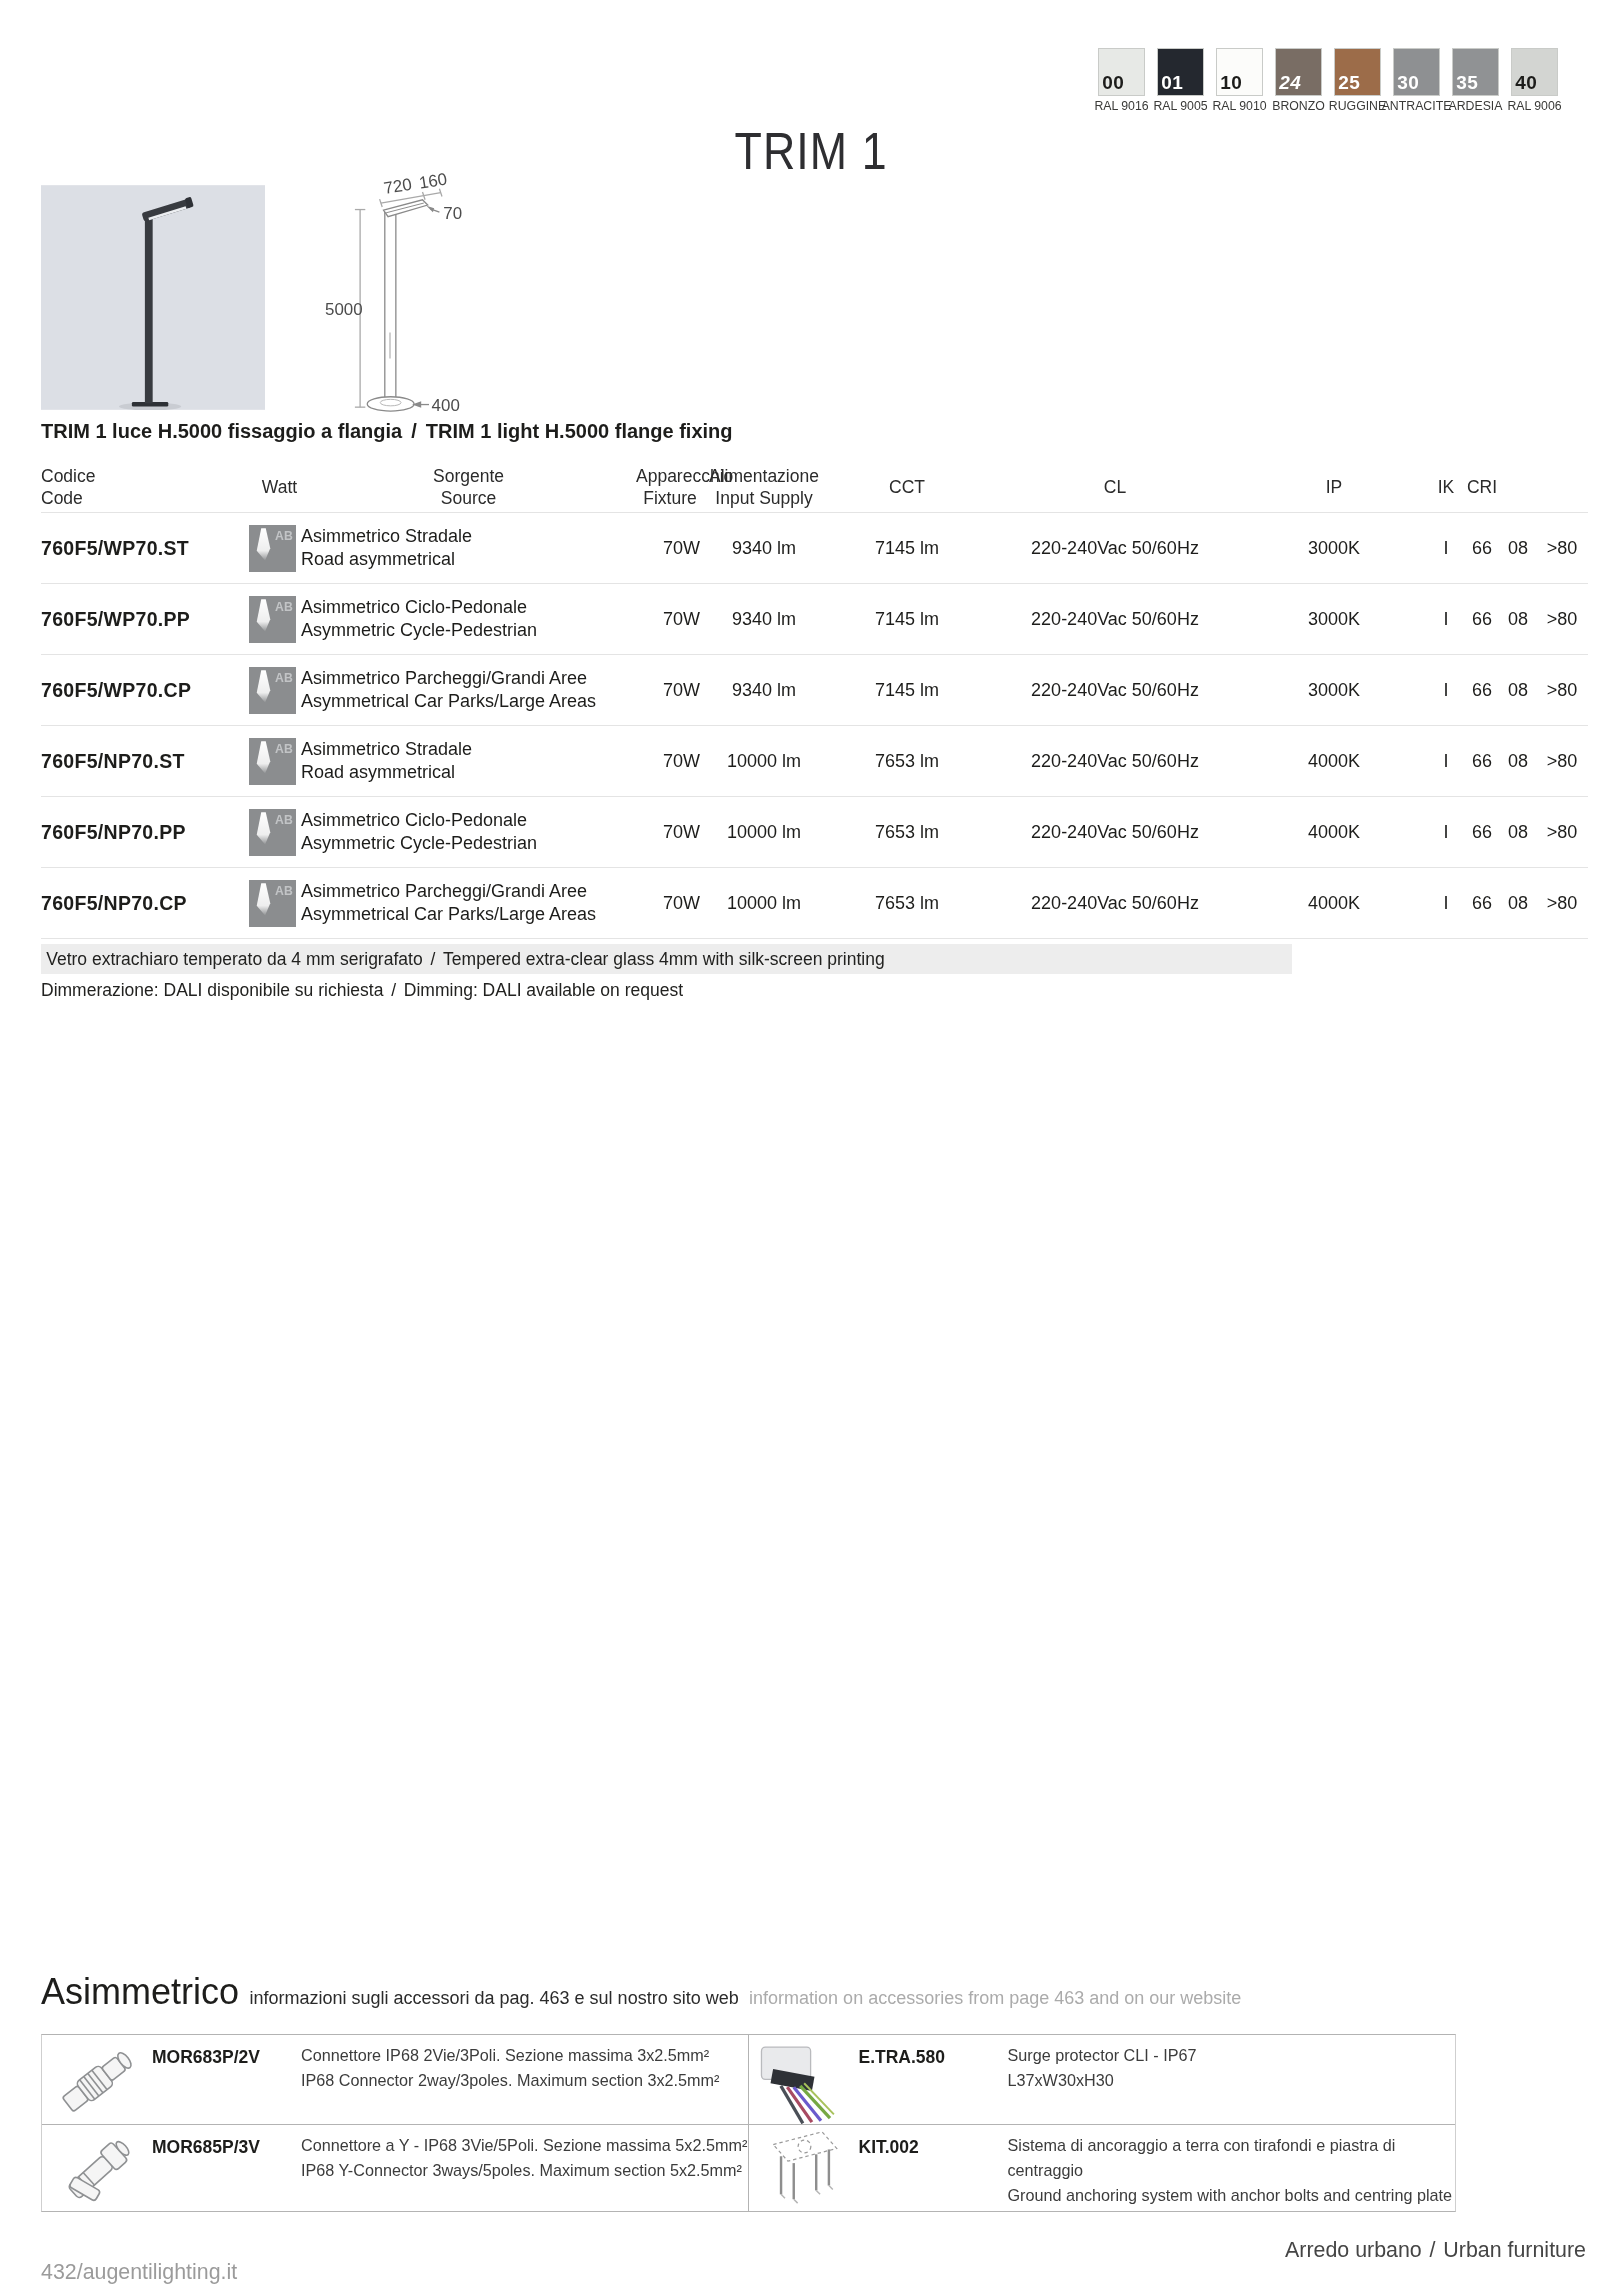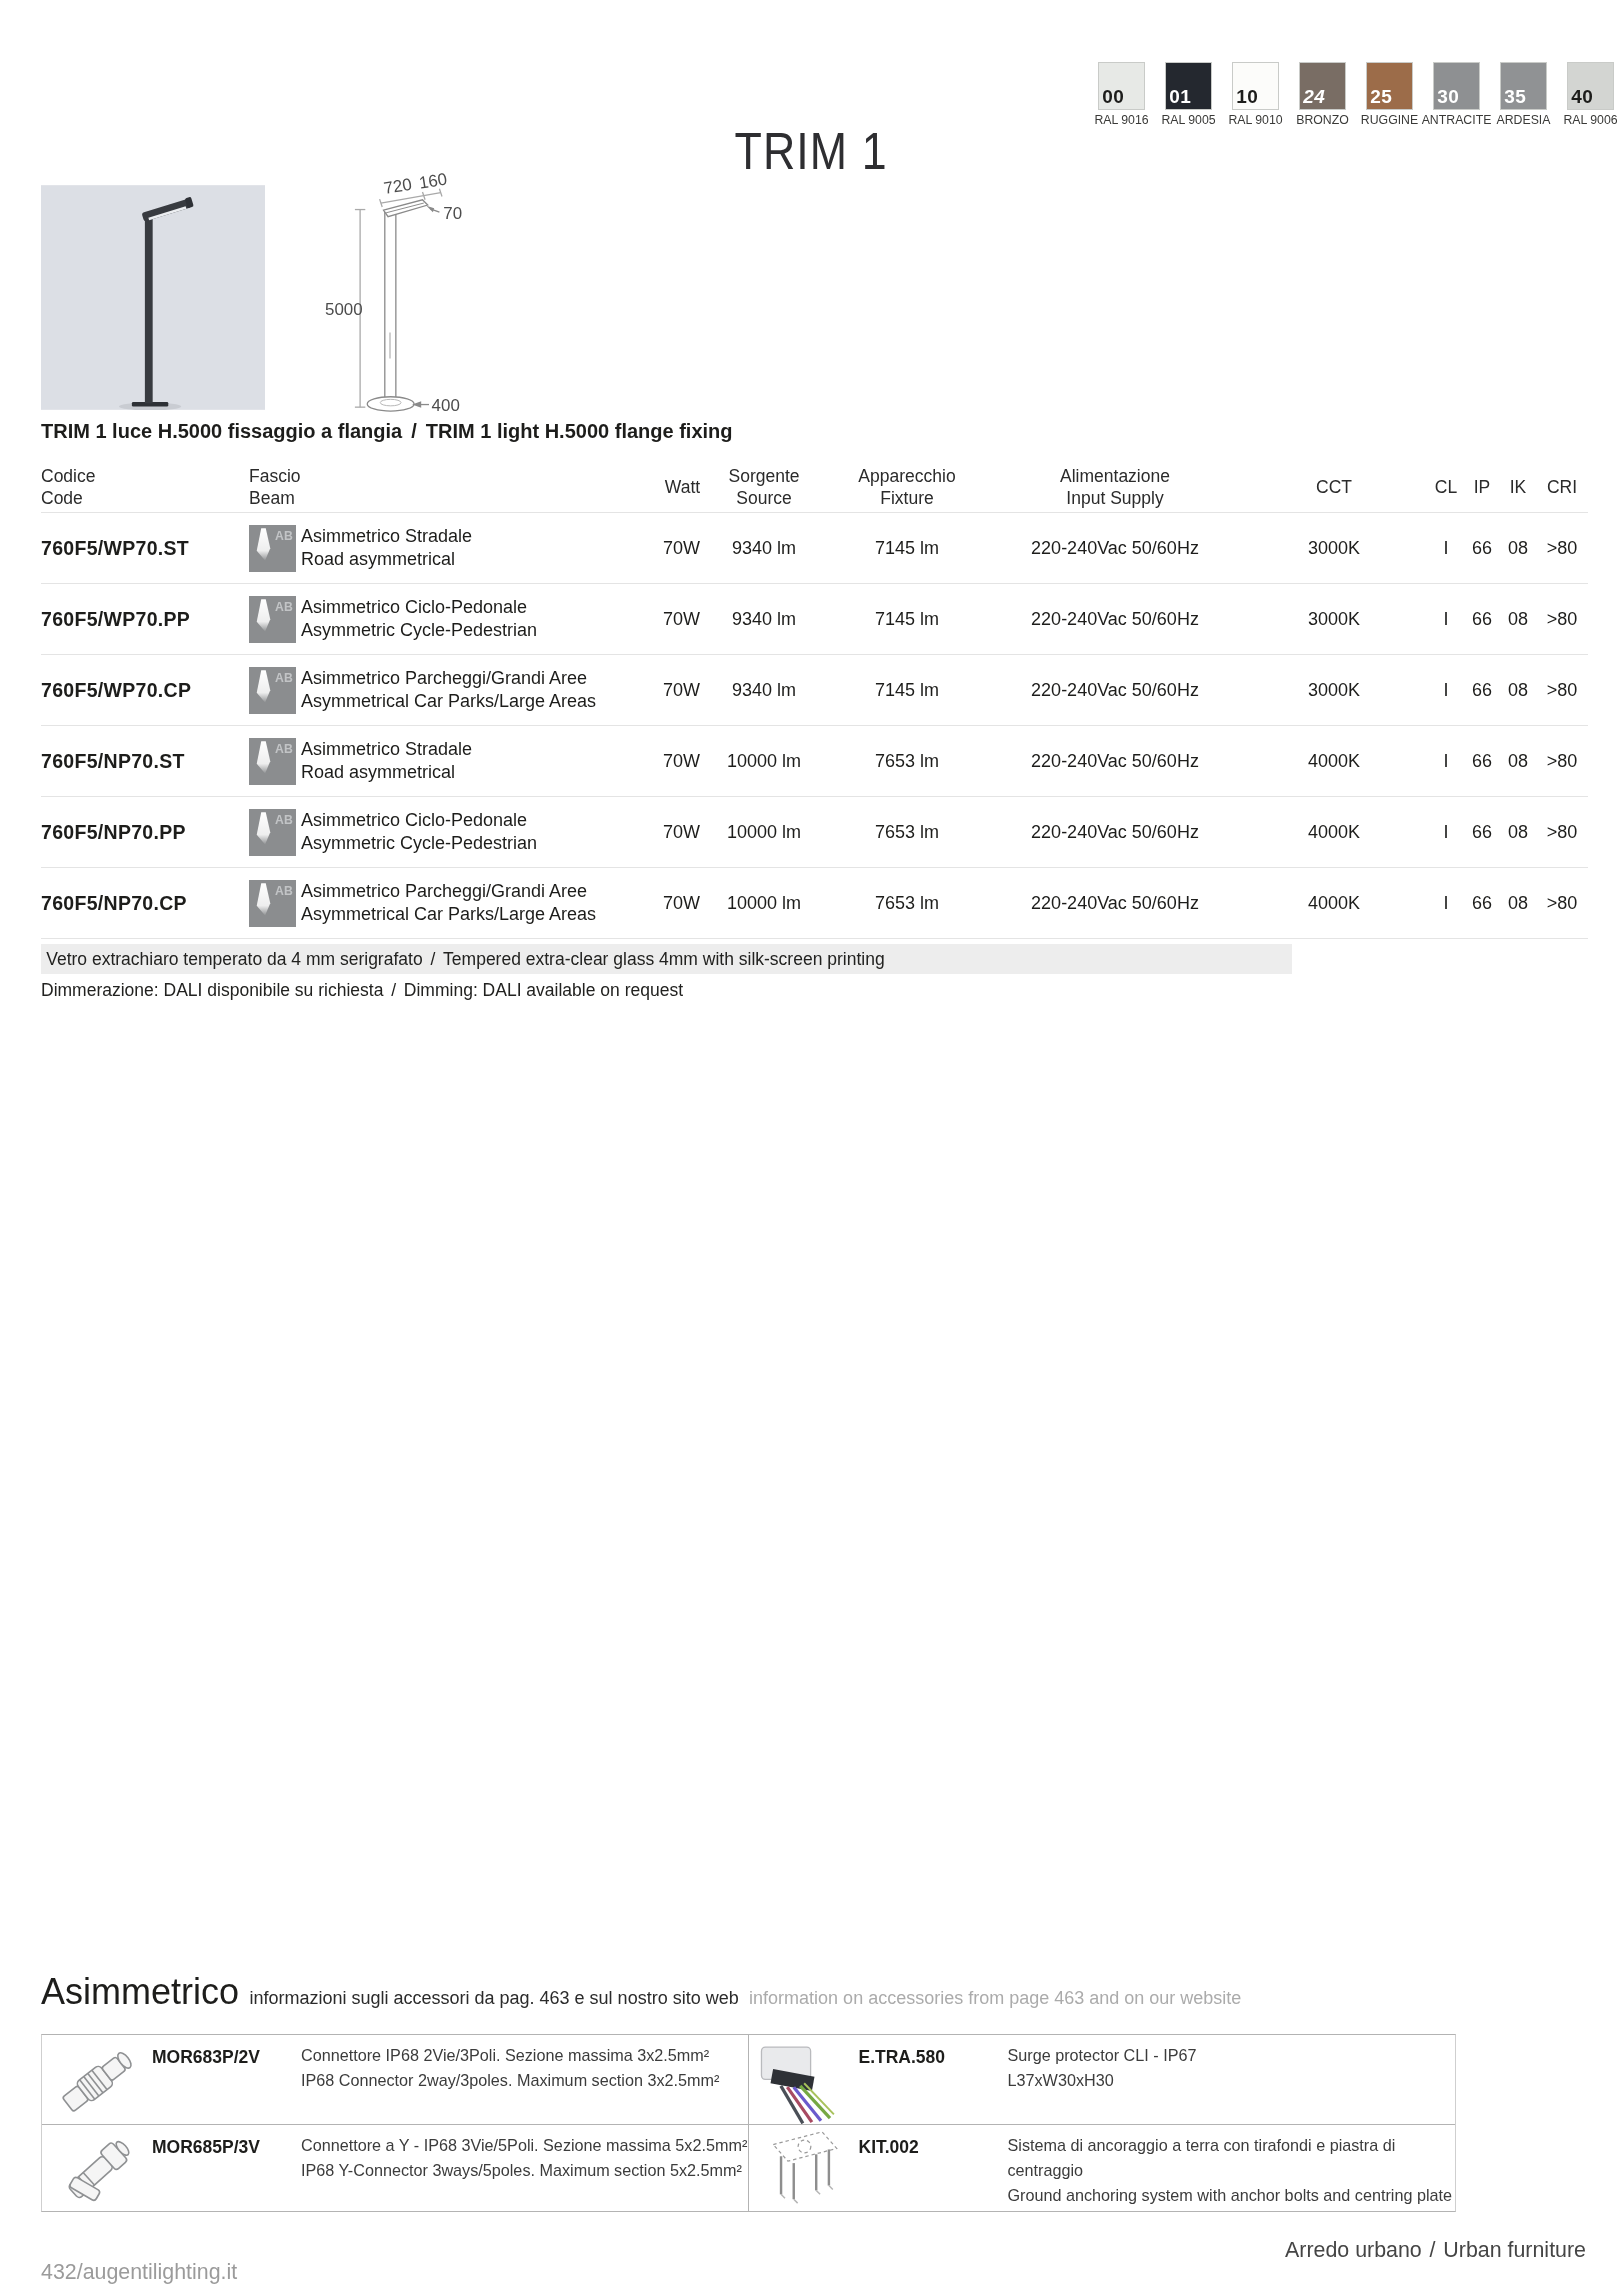--- a/index.html
+++ b/index.html
@@ -1,21 +1,21 @@
 <!DOCTYPE html>
 <html style="font-size:10.4px"><head>
 <meta charset="utf-8">
 <style>
   html,body{margin:0;padding:0;}
   body{
     width:1623px;height:2295px;position:relative;background:#ffffff;
     font-family:"Liberation Sans", sans-serif;color:#1d1d1b;overflow:hidden;
   }
   
-  .swatches{position:absolute;top:62px;left:1098px;display:flex;gap:20px;}
+  .swatches{position:absolute;top:48px;left:1098px;display:flex;gap:12px;}
   .swatch{width:47px;display:flex;flex-direction:column;align-items:center;}
   .swatch-box{width:47px;height:48px;border:1.3px solid #c9cbc8;box-sizing:border-box;position:relative;}
   .swatch-num{position:absolute;left:3.2px;bottom:0.6px;font-size:19px;font-weight:bold;letter-spacing:0.6px;}
   .swatch-label{font-size:12.3px;margin-top:3.2px;white-space:nowrap;color:#3a3a38;}
   
   .page-title{position:absolute;top:121px;left:0;width:1623px;text-align:center;
     font-size:52px;color:#2e2e31;font-weight:400;letter-spacing:1.3px;}
   .page-title span{display:inline-block;transform:scaleX(.86);transform-origin:center;}
   
   .photo{position:absolute;left:41px;top:185px;width:224px;height:225px;}
@@ -177,24 +177,20 @@
 
 <div class="fig-caption">
   <span>TRIM 1 luce H.5000 fissaggio a flangia</span><span class="sep">/</span><span>TRIM 1 light H.5000 flange fixing</span>
 </div>
 
 <div class="spec">
   <div class="g spec-head">
     <div class="two">
       <div>Codice</div>
         <div>Code</div>
-    </div>
-    <div class="two h-beam">
-      <div>Fascio</div>
-        <div>Beam</div>
     </div>
     <div class="t-right">Watt</div>
     <div class="two t-center">
       <div>Sorgente</div>
         <div>Source</div>
     </div>
     <div class="two t-center">
       <div>Apparecchio</div>
         <div>Fixture</div>
     </div>

